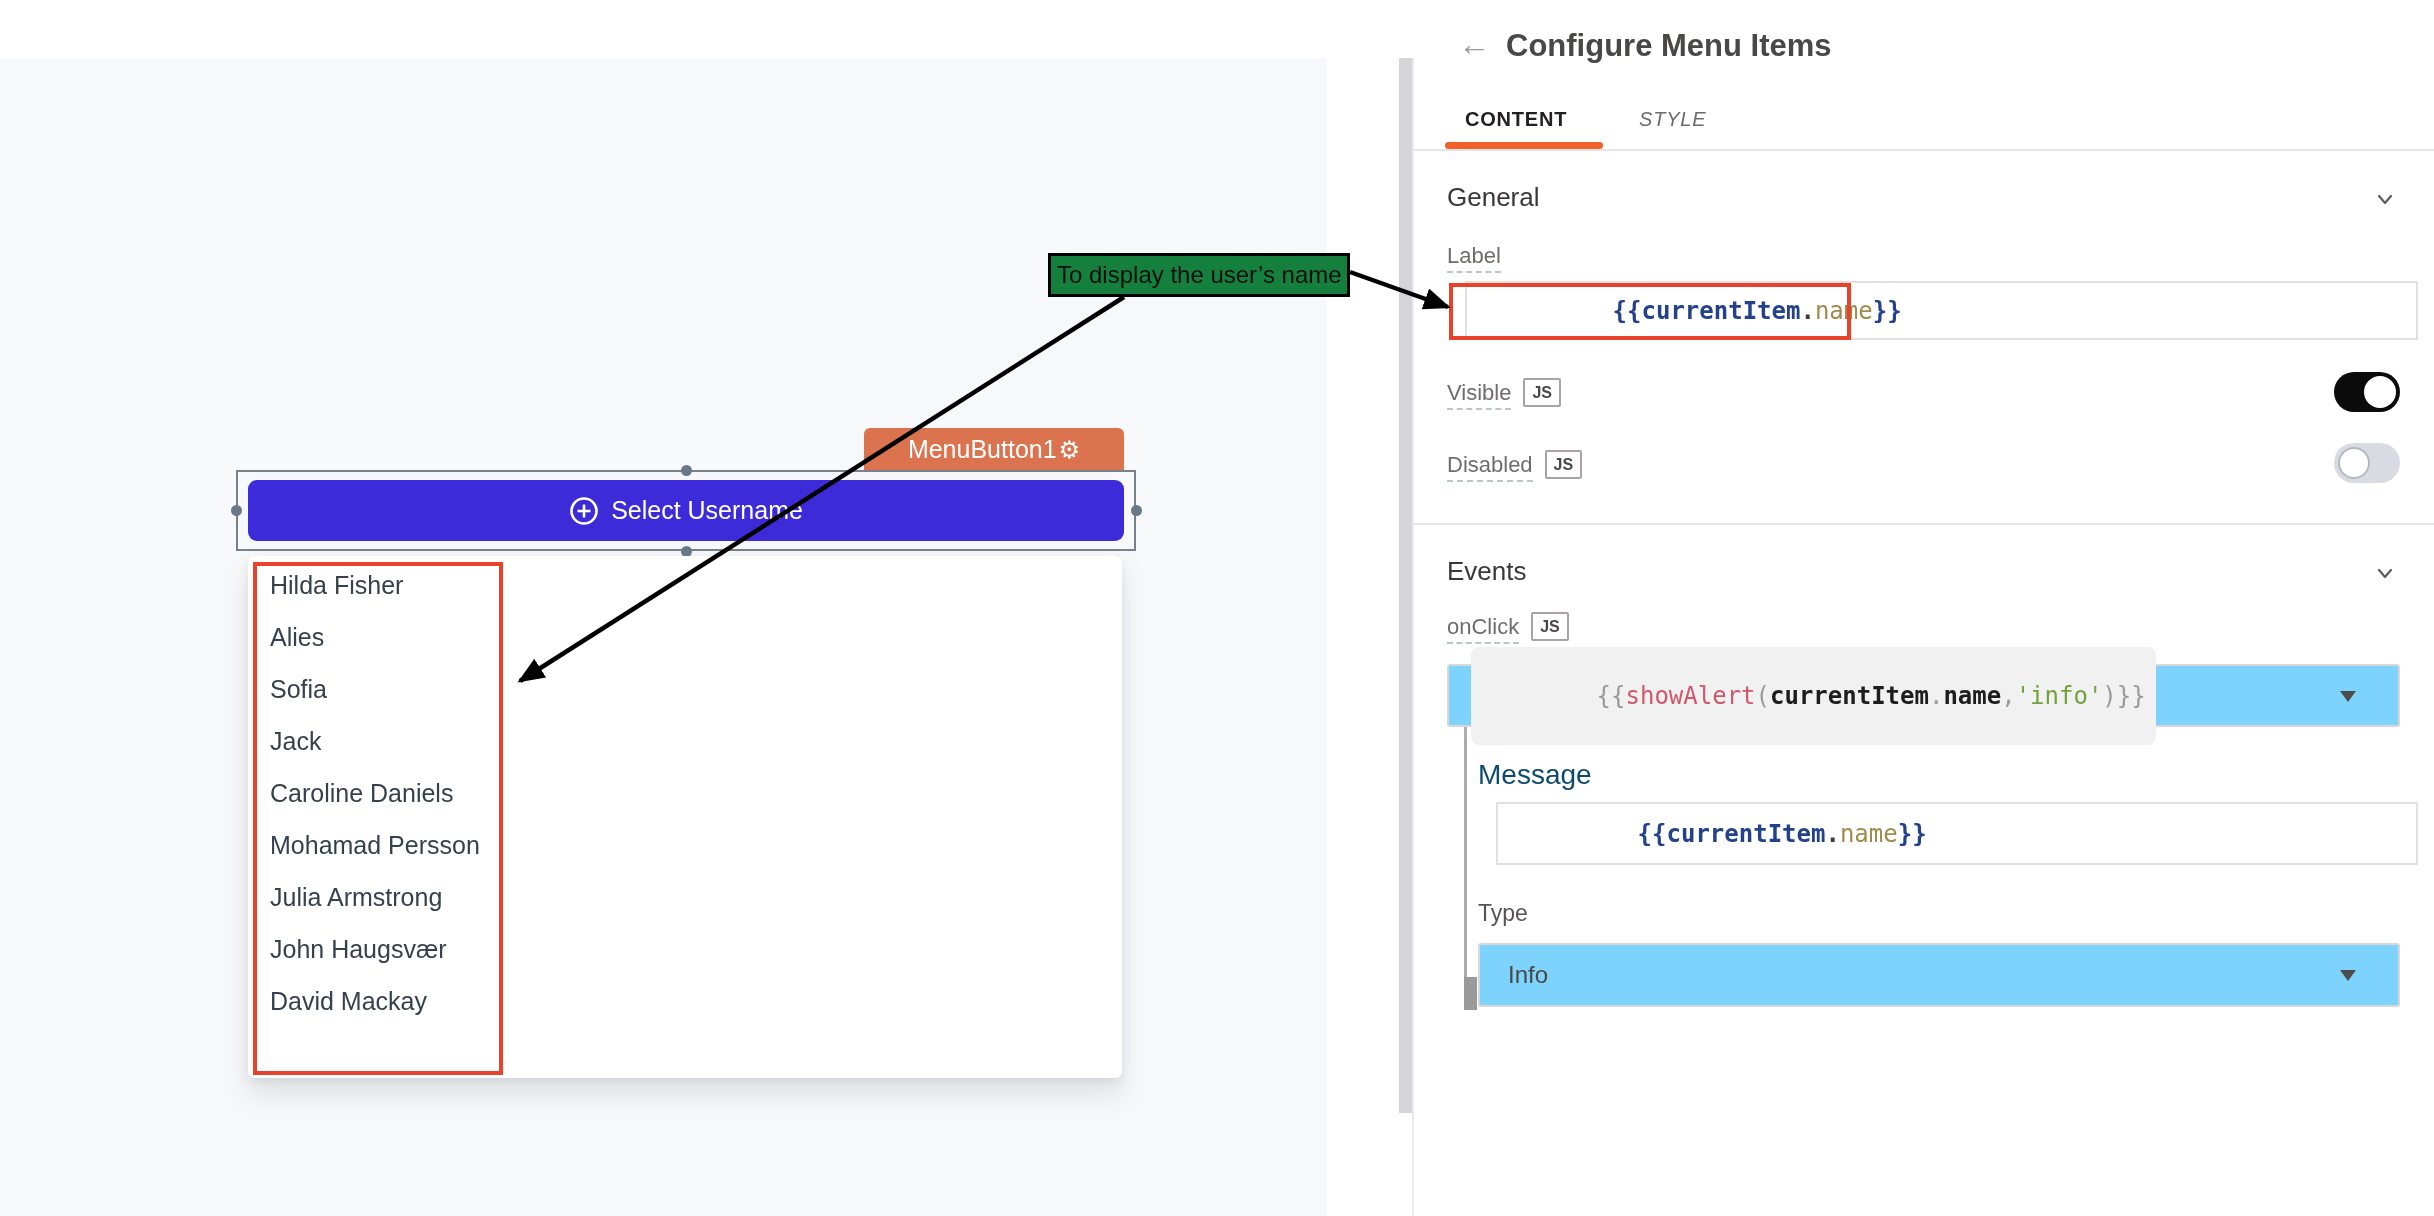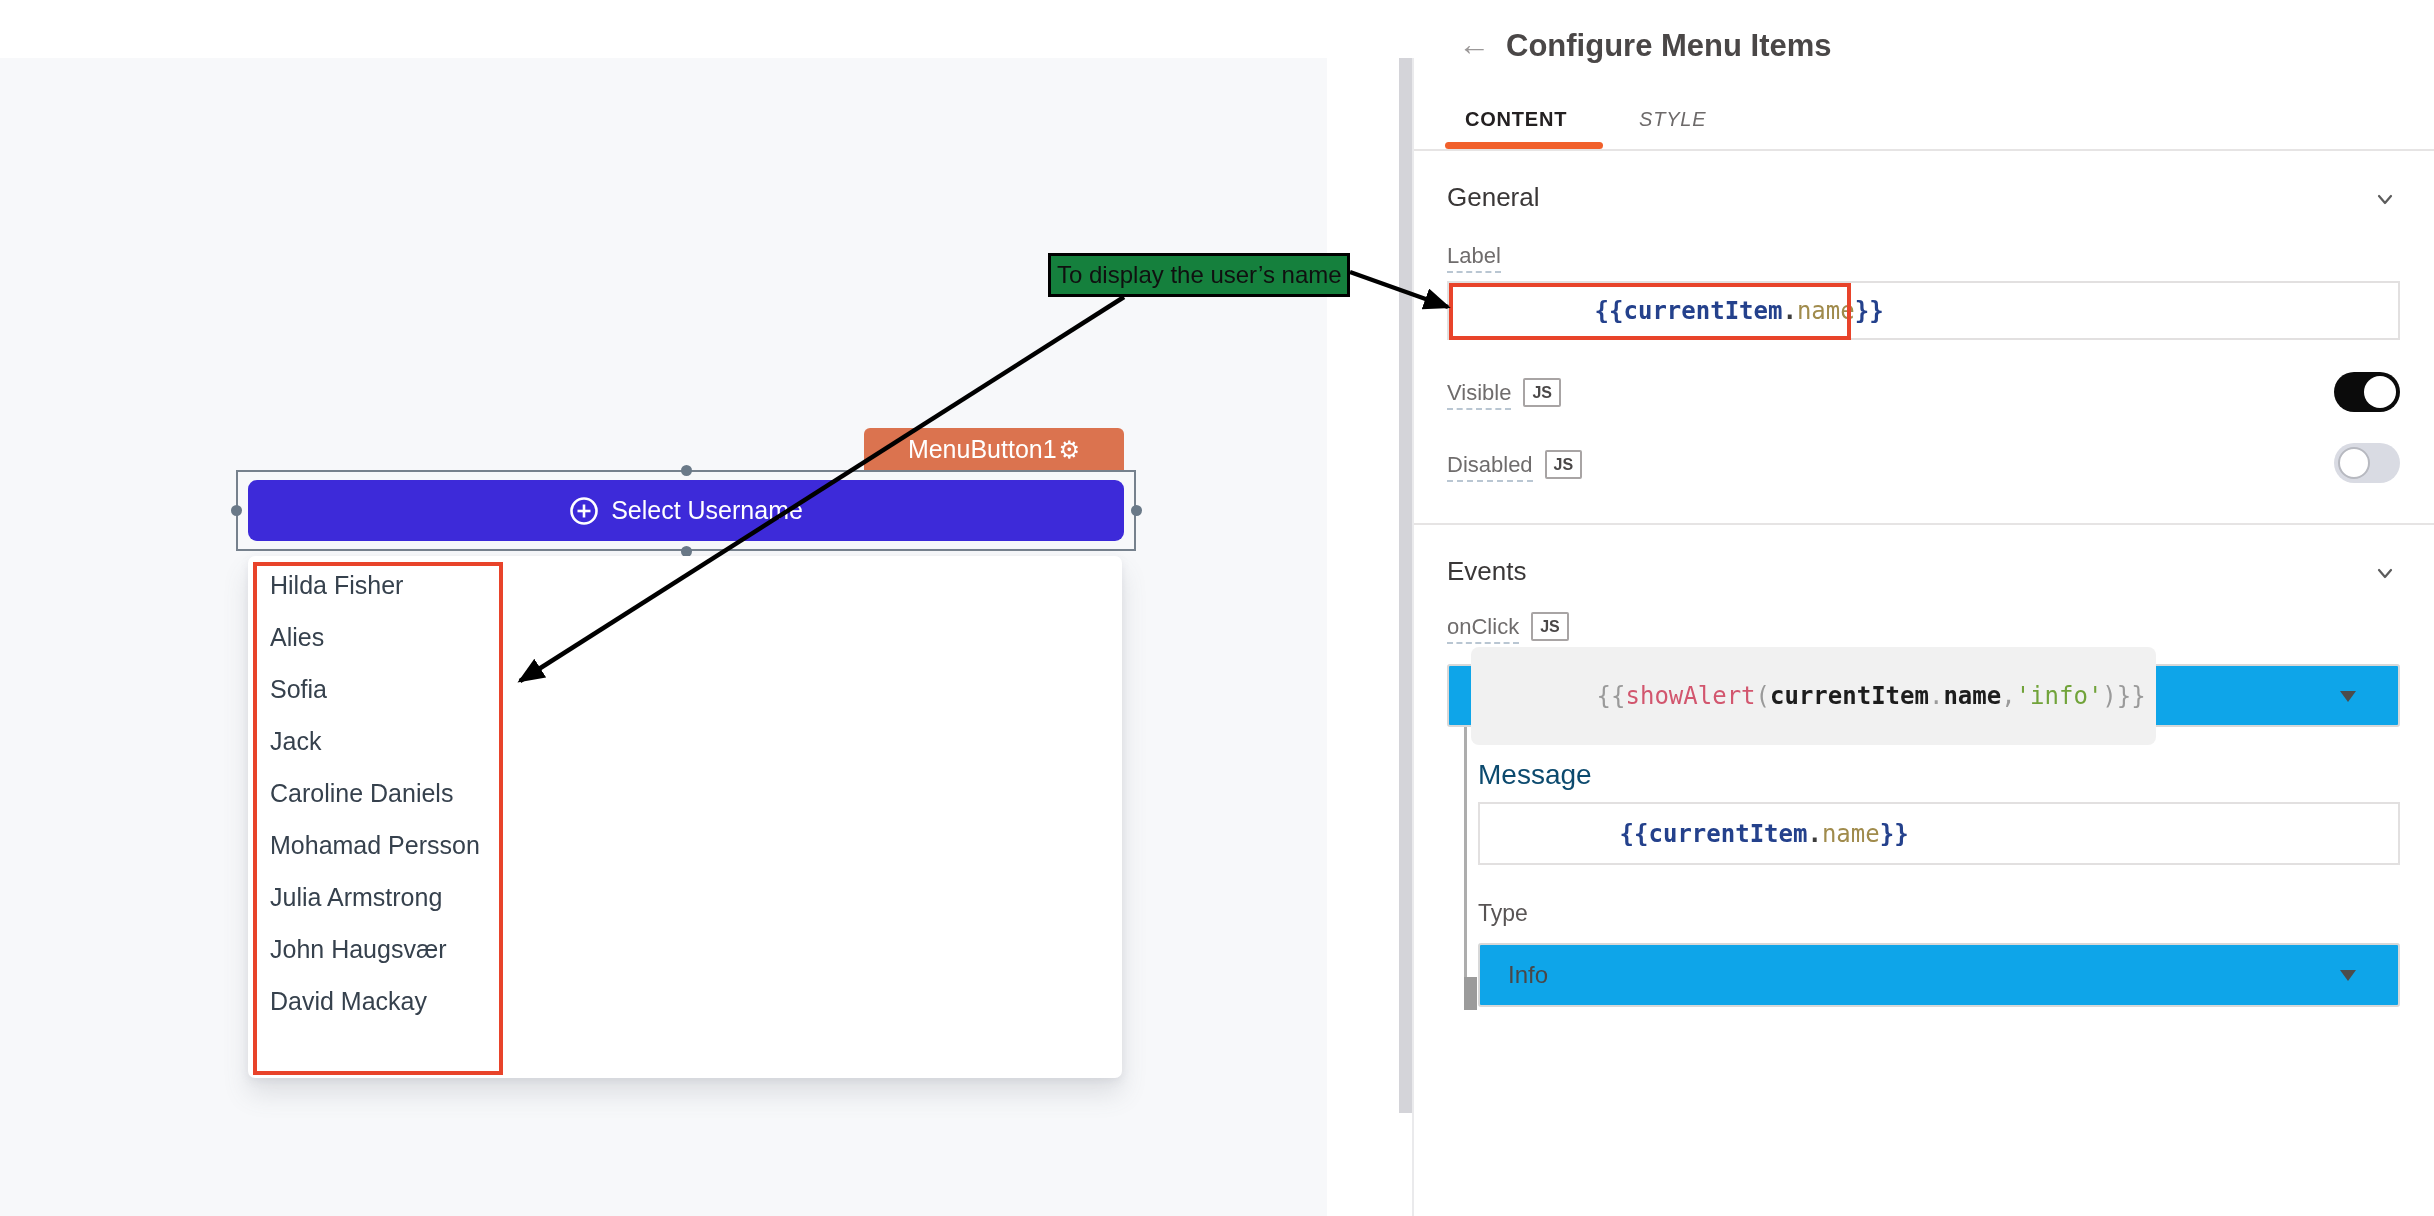--- a/index.html
+++ b/index.html
@@ -61,22 +61,22 @@
   .chev { position:absolute; left:958px; width:26px; height:26px; cursor:pointer; }
 
   .f-label { font-size:22px; color:#6f6c6c; }
   .dashed { border-bottom:2px dashed #b9c6d2; padding-bottom:3px; }
 
   .js-badge { display:inline-block; border:2px solid #a8a4a4; border-radius:2px;
     padding:0 7px; font-size:16px; font-weight:700; color:#4a4747; line-height:25px;
     margin-left:12px; vertical-align:2px; cursor:pointer; background:#fff; }
 
   .text-input { position:absolute; background:#fff; border:2px solid #e2e0e0;
-    display:flex; align-items:center; cursor:text; }
-  .sel-input  { position:absolute; background:#0ea5e9; border:2px solid #d8d8d8; border-radius:3px;
+    display:flex; align-items:center; cursor:text;margin-left:18px; }
+  .sel-input  { position:absolute; background:#7dd3fc; border:2px solid #d8d8d8; border-radius:3px;
     display:flex; align-items:center; cursor:pointer; }
   .code { font-family:"DejaVu Sans Mono", monospace; font-size:24px; white-space:pre; }
   .cb { color:#24418c; font-weight:700; }   
   .cg { color:#a08b4c; }                    
   .cd { color:#3c3c3c; font-weight:700; }   
   .cy { color:#9a9a9a; }                    
   .cr { color:#d2566e; }                    
   .ck { color:#1d1d1d; font-weight:700; }   
   .ci { color:#71a33a; }                    
   .chip { background:#f1f1f1; border-radius:8px; padding:7px 10px; }

